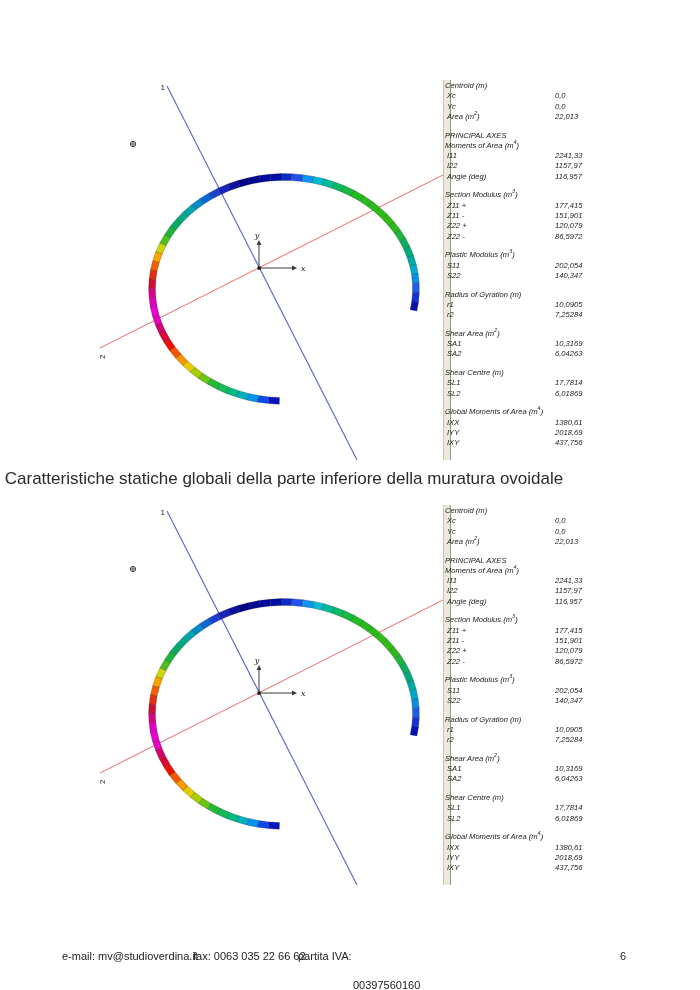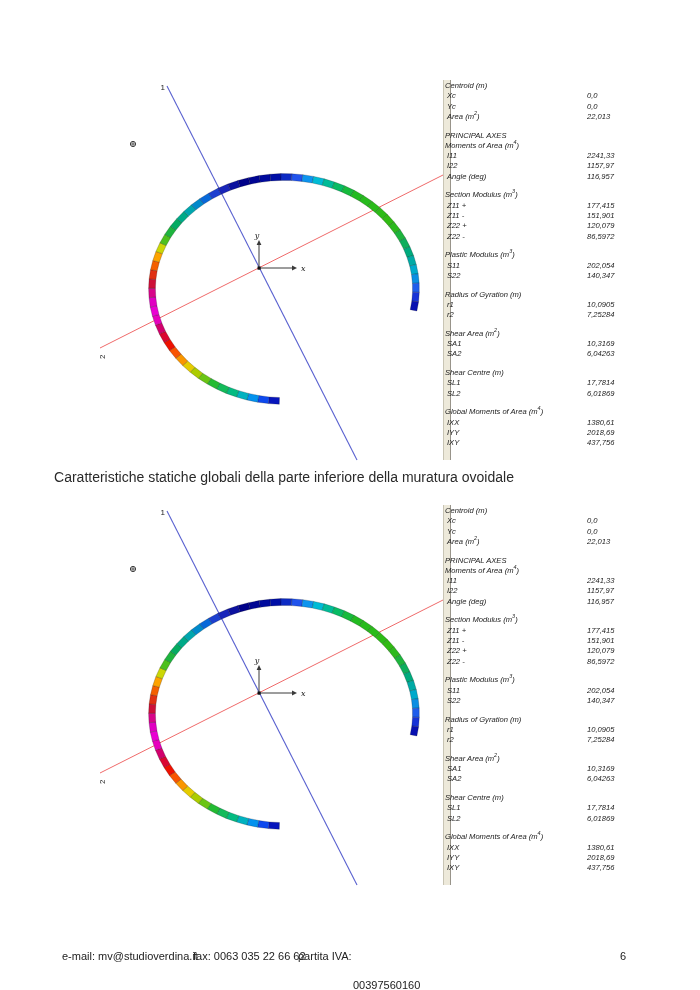--- a/index.html
+++ b/index.html
@@ -8,24 +8,24 @@
   .diagram-svg{position:absolute;left:95px;width:348px;height:385px;}
   #svg1{top:78px;} #svg2{top:503px;}
   .divider{position:absolute;left:443px;width:6px;height:380px;background:#ede9da;
            border-left:1px solid #c8c4b4;border-right:1px solid #98948a;}
   #divider1{top:80px;} #divider2{top:505px;}
   .panel{position:absolute;left:445px;width:238px;font-size:7.6px;color:#222222;font-style:italic;}
   #panel1{top:81px;} #panel2{top:506px;}
   .pgroup{margin-bottom:8.4px;}
   .phdr,.prow{line-height:10.3px;white-space:nowrap;}
   .prow{position:relative;padding-left:2px;}
-  .pval{position:absolute;left:110px;top:0;margin-left:32px;}
+  .pval{position:absolute;left:110px;top:0;}
   .panel sup{font-size:5.5px;line-height:0;vertical-align:super;}
   .caption{position:absolute;top:469px;left:0;width:568px;text-align:center;
-           font-size:14px;color:#2a2a2a;}
+           font-size:17px;color:#2a2a2a;}
   .footer-span{position:absolute;top:950px;font-size:11px;color:#222222;white-space:nowrap;}
   #f-email{left:62px;} #f-fax{left:193px;} #f-iva-label{left:298px;}
   #f-iva-num{left:353px;margin-top:29px;} #f-page{left:620px;}
 </style>
 </head>
 <body>
 
 <div class="page">
 
   <svg id="svg1" class="diagram-svg" viewBox="0 0 348 385">

